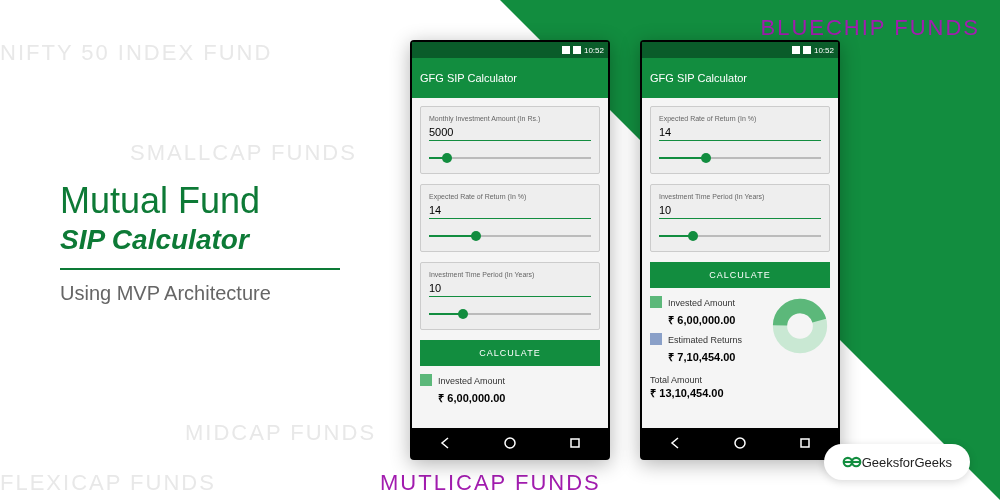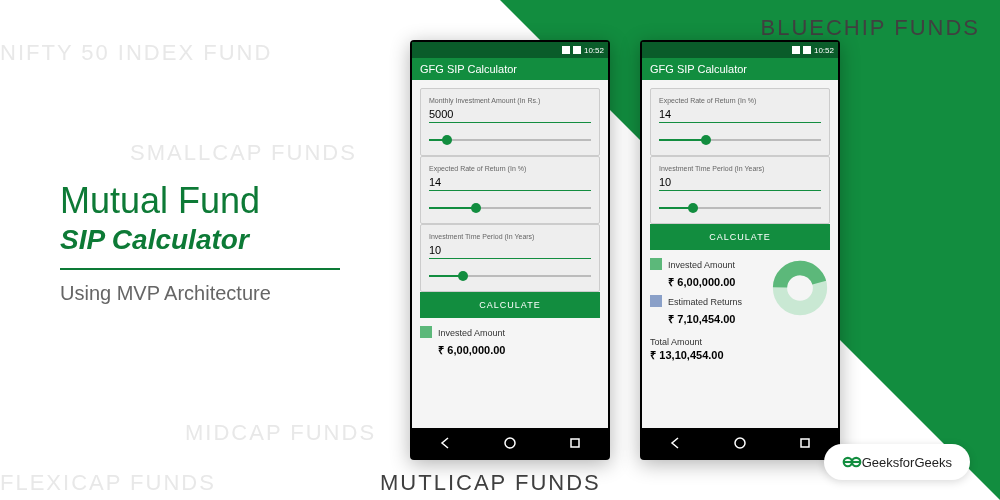--- a/index.html
+++ b/index.html
@@ -1,35 +1,35 @@
 <!DOCTYPE html>
 <html><head>
 <meta charset="utf-8">
 <style>
 *{margin:0;padding:0;box-sizing:border-box;font-family:Arial,sans-serif}
 body{width:1000px;height:500px;overflow:hidden;position:relative;background:#fff}
 .bg-triangle{position:absolute;right:0;top:0;width:0;height:0;border-style:solid;border-width:0 500px 500px 0;border-color:transparent #128d3f transparent transparent;z-index:0}
 .bg-word{position:absolute;color:#e8e8e8;font-size:22px;font-weight:400;letter-spacing:2px;z-index:0;white-space:nowrap}
-.bg-word.dark{color:#404040}
+.bg-word.dark{color:#a21caf}
 .title-block{position:absolute;left:60px;top:180px;z-index:5}
 .title-line1{color:#0d7a36;font-size:36px;font-weight:400}
 .title-line2{color:#0d7a36;font-size:28px;font-style:italic;font-weight:700;margin-top:2px}
 .title-divider{width:280px;height:2px;background:#0d7a36;margin:12px 0}
 .title-sub{color:#666;font-size:20px}
 .phone{position:absolute;width:200px;height:420px;background:#000;border-radius:4px;z-index:10;box-shadow:0 4px 20px rgba(0,0,0,.3)}
 .phone1{left:410px;top:40px}
 .phone2{left:640px;top:40px}
 .phone-screen{position:absolute;left:2px;right:2px;top:2px;bottom:32px;background:#f5f5f5;display:flex;flex-direction:column}
 .status-bar{height:16px;background:#0a5c2a;display:flex;justify-content:flex-end;align-items:center;padding:0 4px;gap:3px}
 .status-icon{width:8px;height:8px;background:#fff;font-size:8px;color:#fff}
 .status-time{color:#fff;font-size:8px}
-.app-bar{height:22px;background:#128d3f;display:flex;align-items:center;padding:0 8px}
+.app-bar{height:40px;background:#128d3f;display:flex;align-items:center;padding:0 8px}
 .app-title{color:#fff;font-size:11px;font-weight:500}
 .content{flex:1;padding:8px;overflow:hidden}
-.card{background:#eee;border:1px solid #ccc;border-radius:2px;padding:8px}
+.card{background:#eee;border:1px solid #ccc;border-radius:2px;margin-bottom:10px;padding:8px}
 .card-label{color:#666;font-size:7px;margin-bottom:4px}
 .card-value{color:#000;font-size:11px;font-weight:500;border-bottom:1px solid #128d3f;padding-bottom:2px}
 .slider{margin-top:10px;height:14px;position:relative}
 .slider-track{position:absolute;top:6px;left:0;right:0;height:2px;background:#bbb}
 .slider-fill{position:absolute;top:6px;left:0;height:2px;background:#128d3f}
 .slider-thumb{position:absolute;top:2px;width:10px;height:10px;background:#128d3f;border-radius:50%}
 .calc-btn{background:#128d3f;color:#fff;text-align:center;font-size:9px;padding:8px;letter-spacing:1px;margin-bottom:8px}
 .result-row{display:flex;align-items:flex-end;margin-bottom:4px}
 .swatch{width:12px;height:12px;margin-right:6px}
 .swatch.g{background:#5cb87a}

